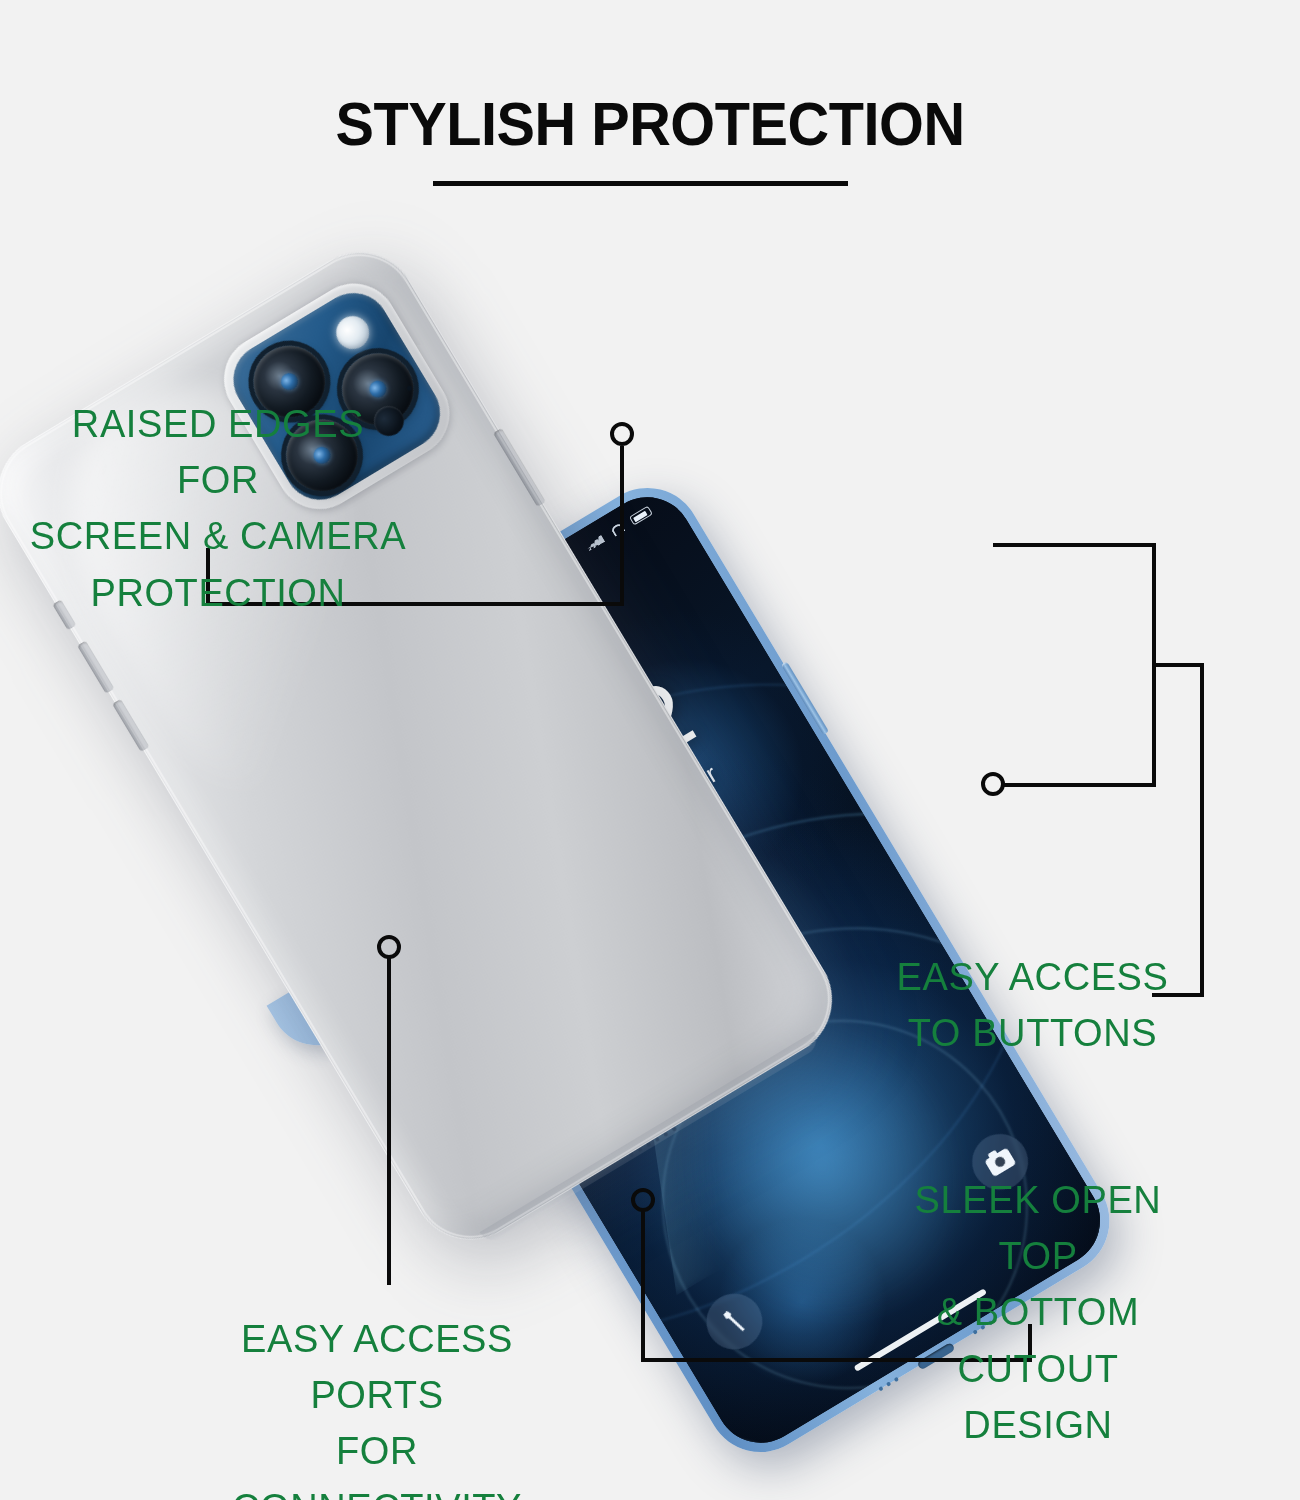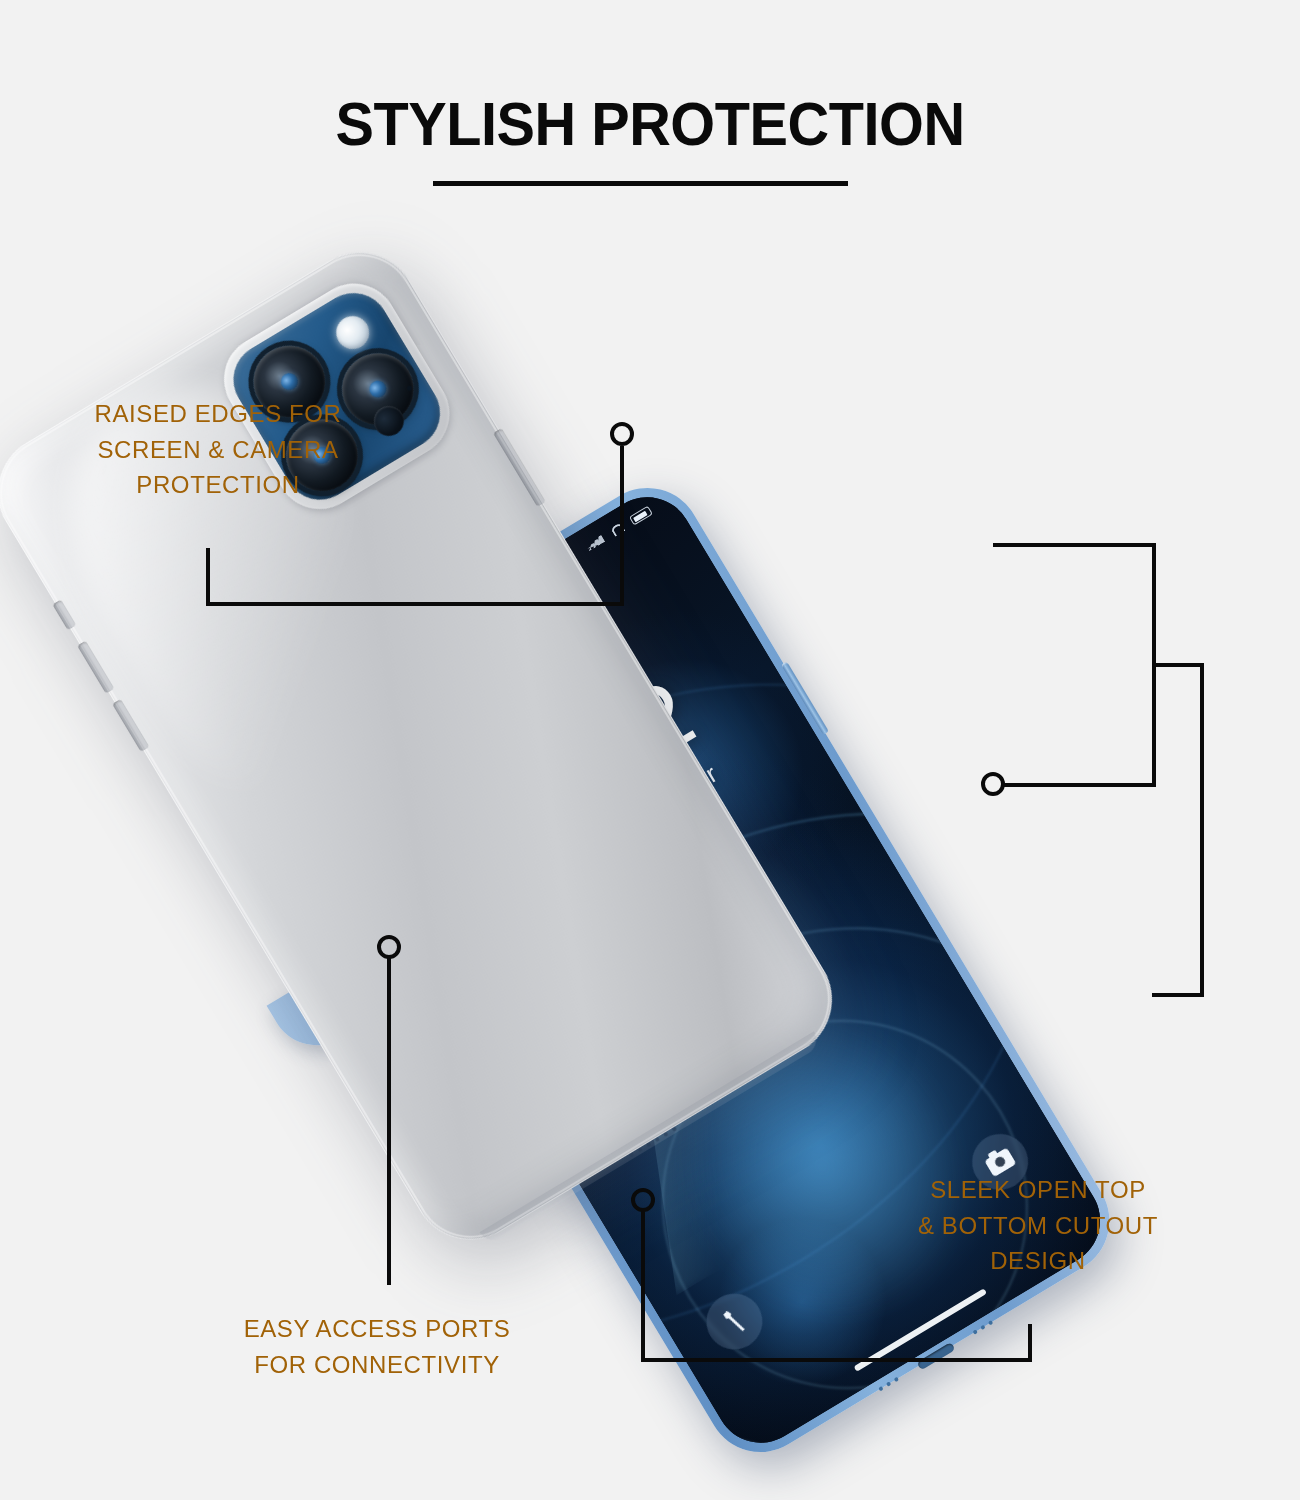--- a/index.html
+++ b/index.html
@@ -24,22 +24,22 @@
     font-family:"Liberation Sans", sans-serif;
   }
   .title-rule{
     position:absolute; left:433px; top:181px; width:415px; height:5px;
     background:#0a0a0a;
   }
 
   
   .callout{
     position:absolute;
-    color:#a16207;
-    font-size:24px;
+    color:#15803d;
+    font-size:38px;
     line-height:1.48;
     letter-spacing:0.6px;
     font-weight:300;
     text-align:center;
     font-family:"Liberation Sans", sans-serif;
     white-space:pre-line;
   }
   .callout-1{ left:28px;  top:396px; width:380px; }
   .callout-2{ left:880px; top:949px; width:305px; }
   .callout-3{ left:878px; top:1172px; width:320px; }
@@ -528,19 +528,21 @@
   <div class="ln c4-line"></div>
 
   <div class="ring c3-ring"></div>
   <div class="ln c3-down"></div>
   <div class="ln c3-horiz"></div>
   <div class="ln c3-stub"></div>
 
   <div class="callout callout-1">RAISED EDGES FOR
 SCREEN &amp; CAMERA
 PROTECTION</div>
+  <div class="callout callout-2">EASY ACCESS
+TO BUTTONS</div>
   <div class="callout callout-3">SLEEK OPEN TOP
 &amp; BOTTOM CUTOUT
 DESIGN</div>
   <div class="callout callout-4">EASY ACCESS PORTS
 FOR CONNECTIVITY</div>
 
 </div>
 
 </body></html>

